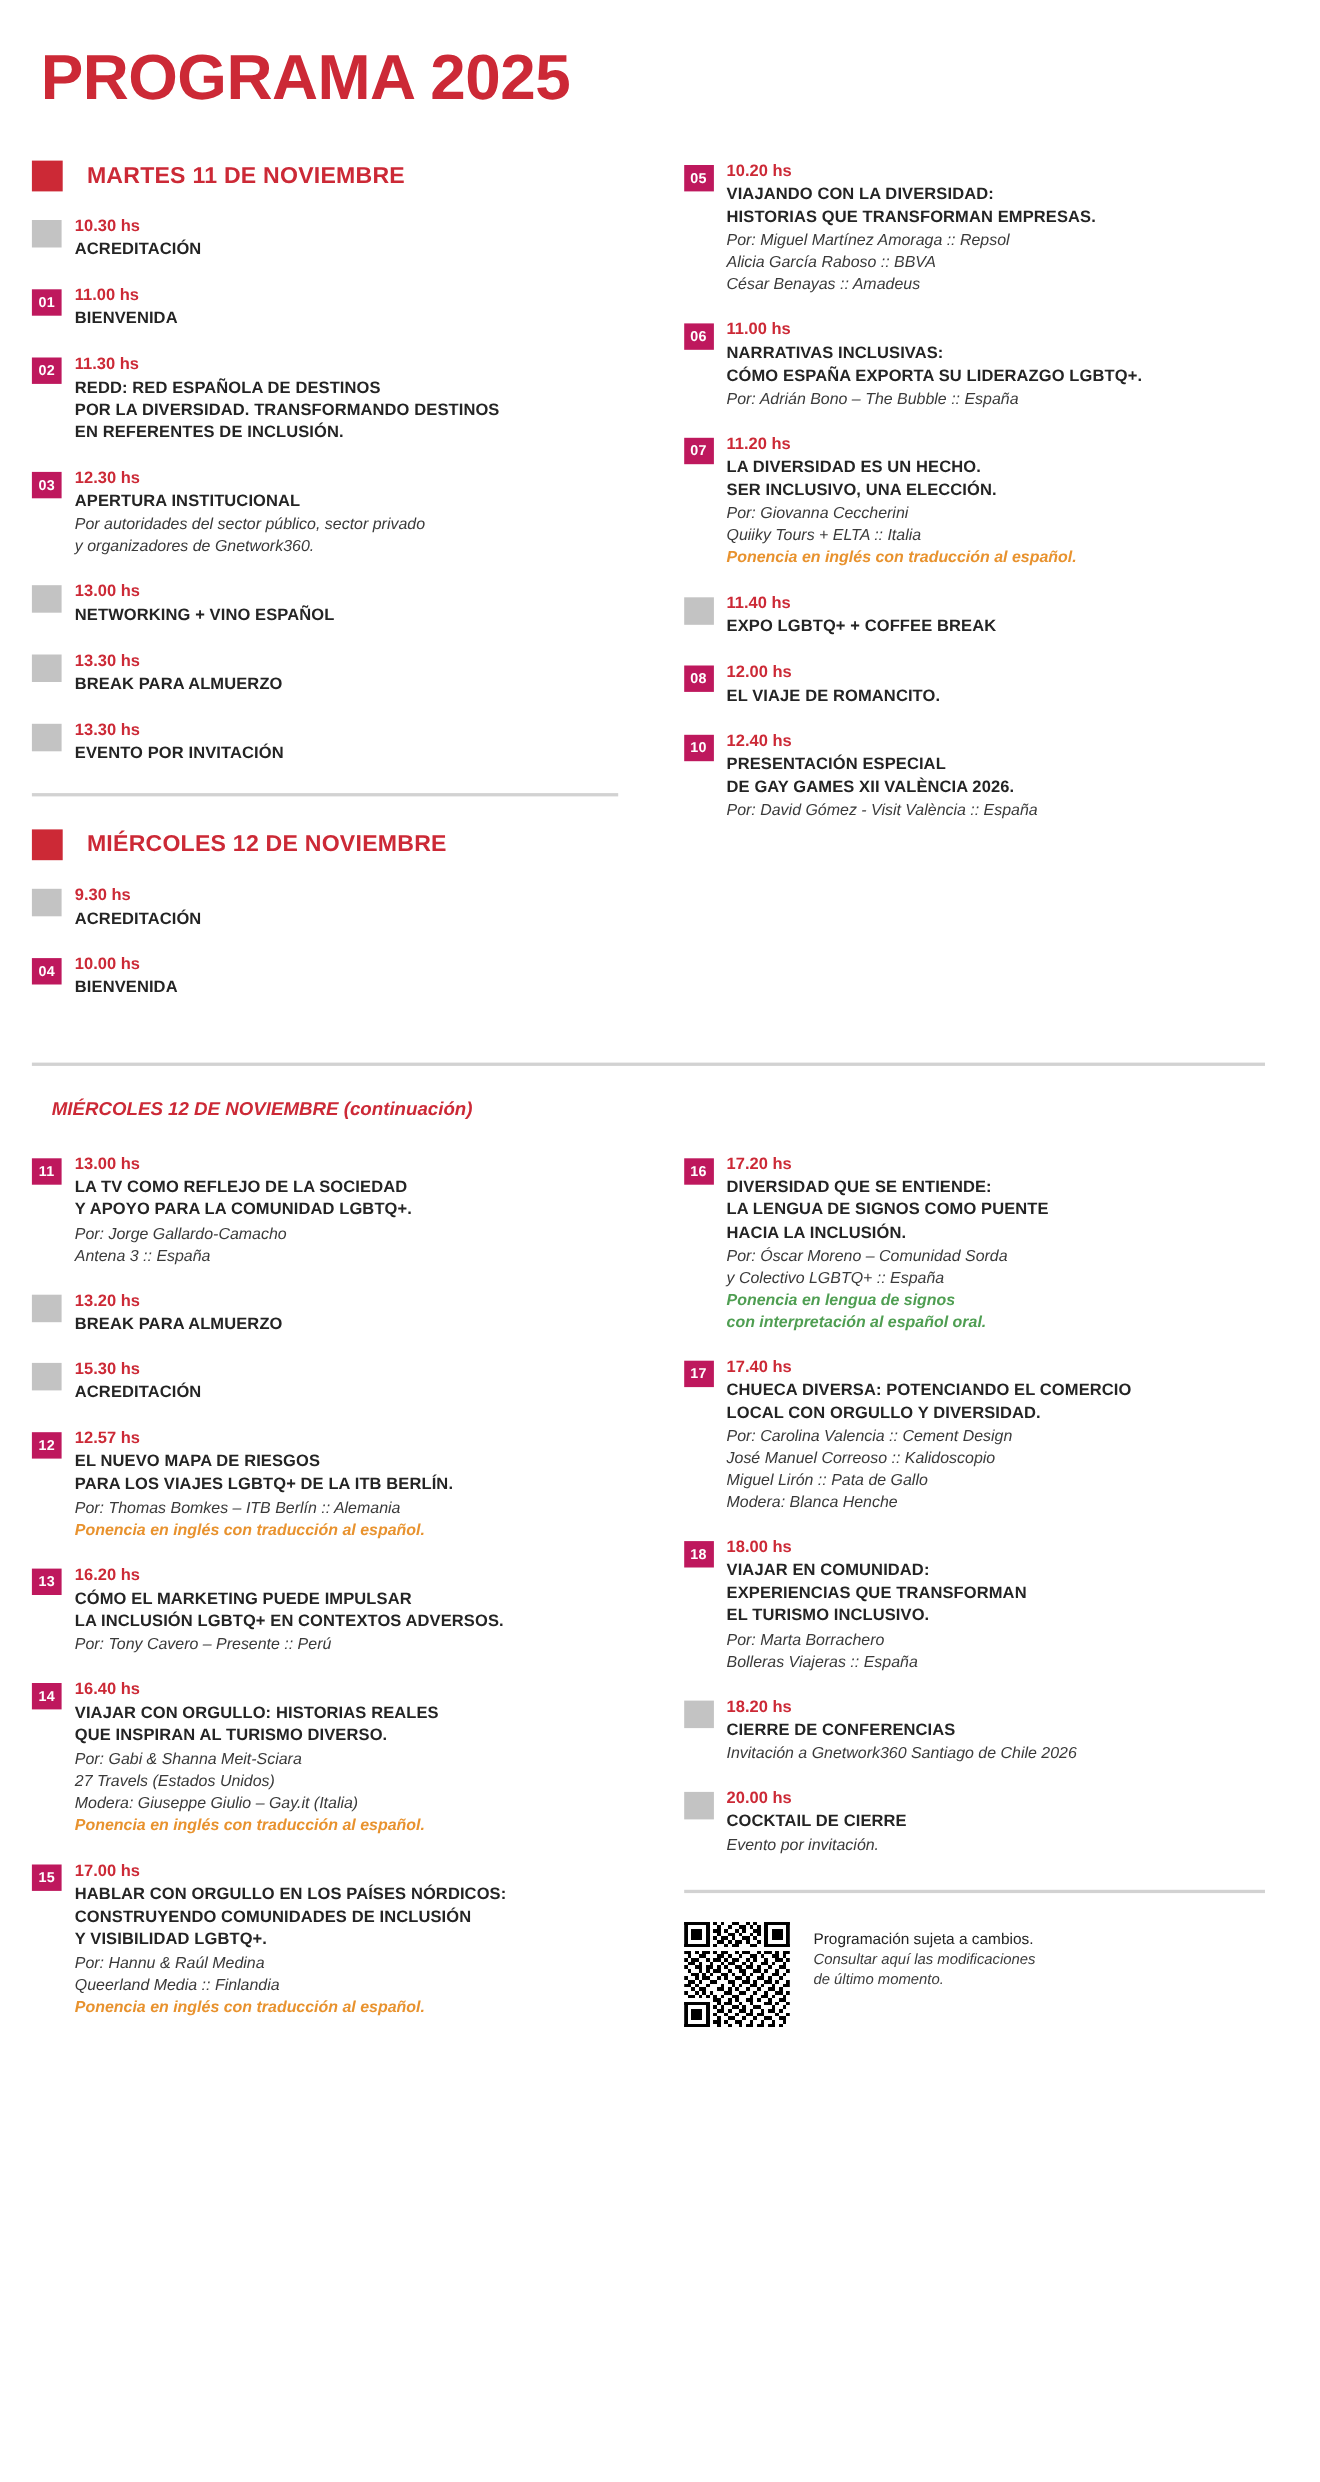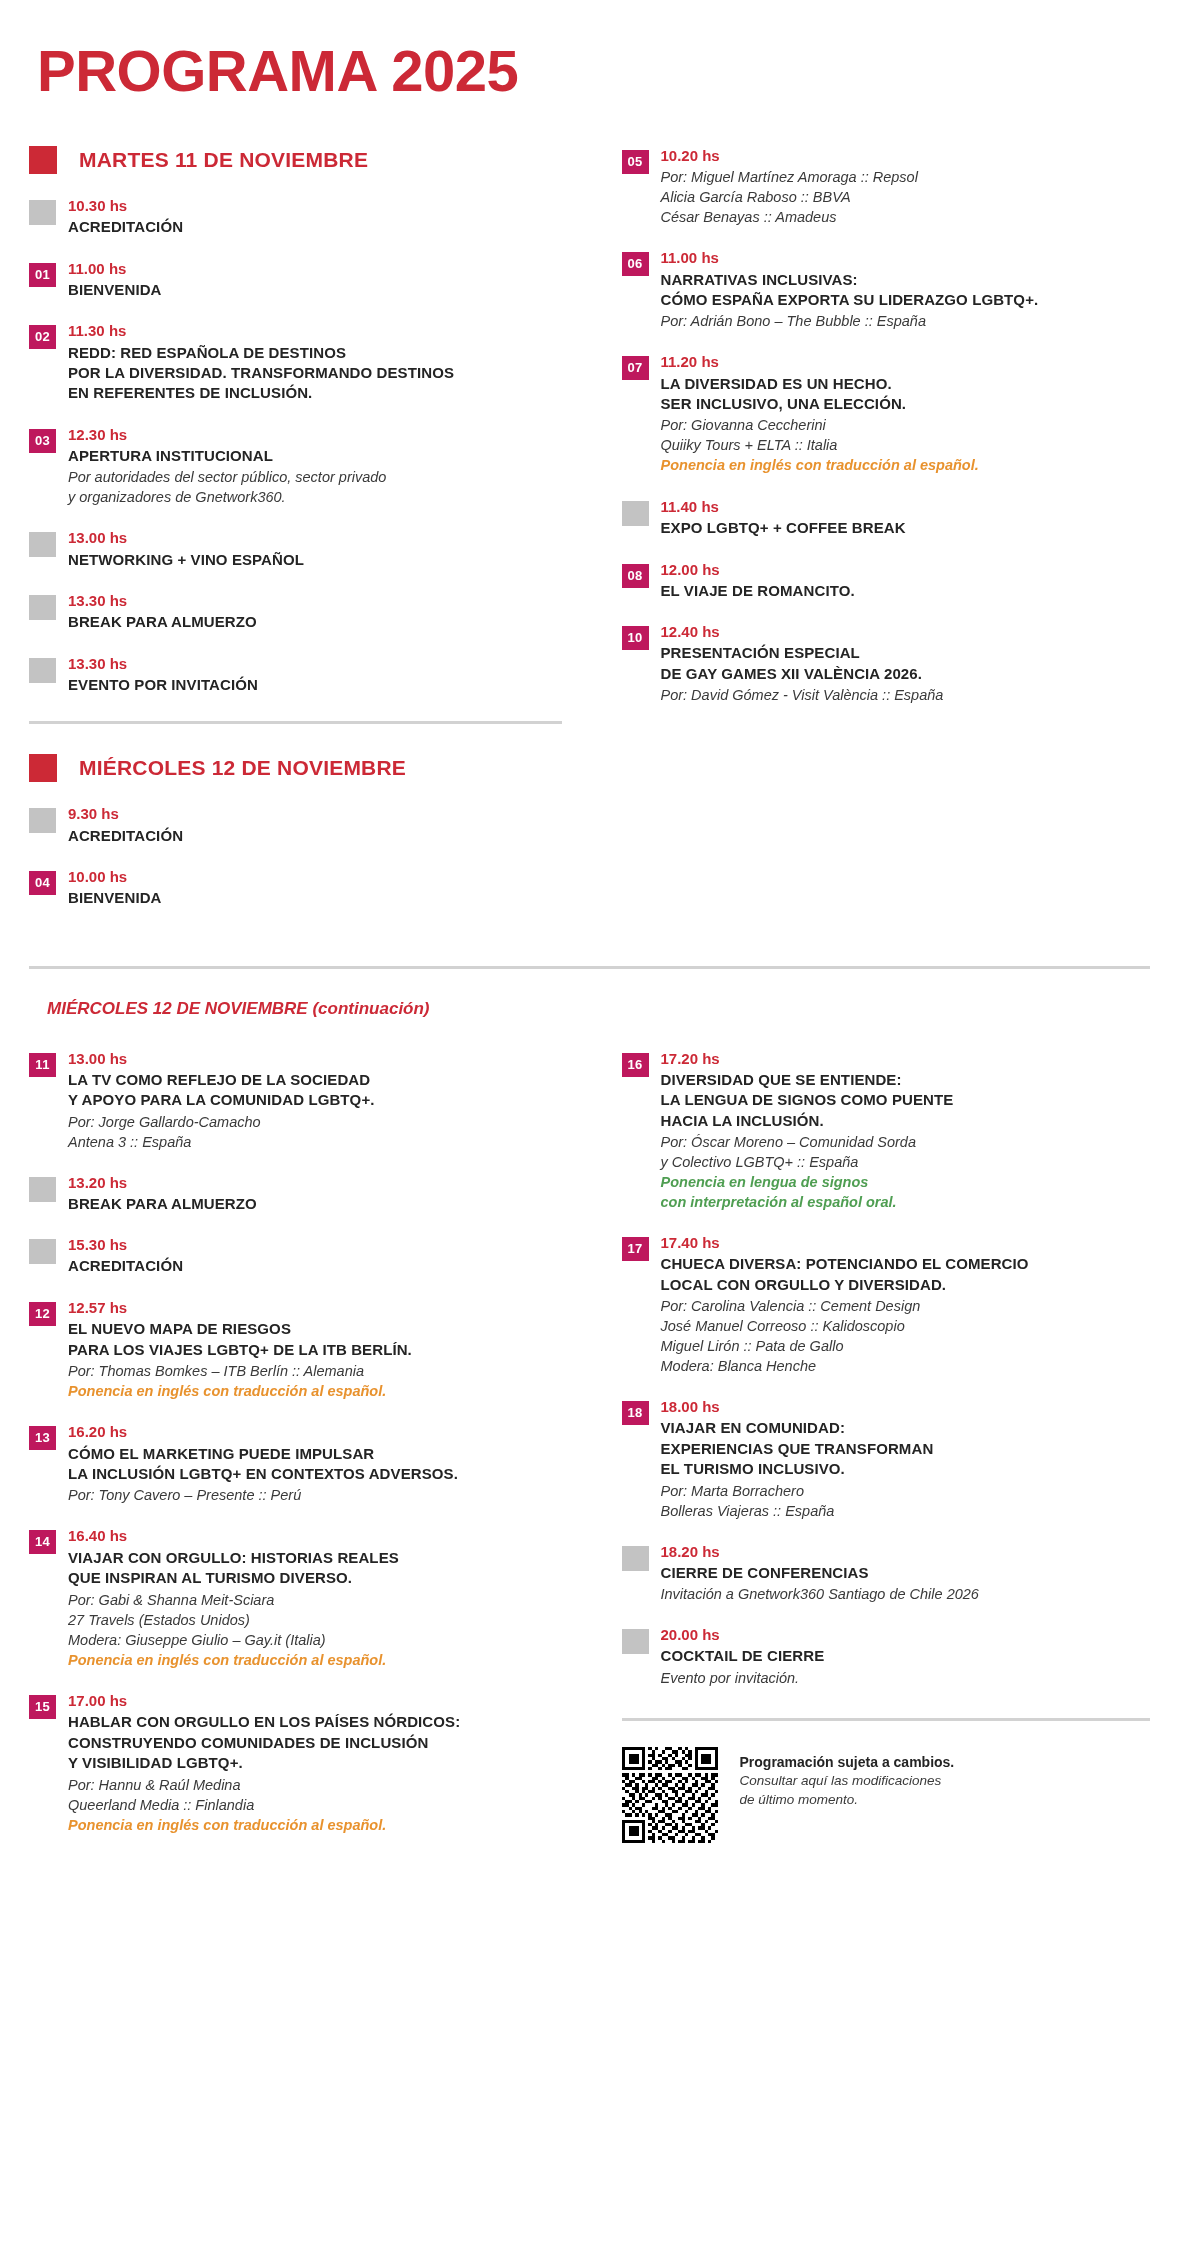--- a/index.html
+++ b/index.html
@@ -165,21 +165,21 @@
   }
   .qr {
     width: 96px;
     height: 96px;
     flex: 0 0 auto;
     background: #ffffff;
   }
   .footer-text { padding-top: 6px; }
   .footer-strong {
     font-size: 14px;
-    font-weight: bold;
+    font-weight: normal;
     color: #242424;
     line-height: 1.4;
   }
   .footer-note {
     font-size: 13.5px;
     font-style: italic;
     color: #3a3a3a;
     line-height: 1.4;
     white-space: pre-line;
   }
@@ -281,20 +281,22 @@
         </div>
 
     </div>
 
     <div class="col col-right">
       <div id="day2r-list">
           <div class="item">
             <div class="badge">05</div>
             <div class="item-body">
               <div class="time">10.20 hs</div>
+              <div class="title">VIAJANDO CON LA DIVERSIDAD:
+HISTORIAS QUE TRANSFORMAN EMPRESAS.</div>
               <div class="speaker">Por: Miguel Martínez Amoraga :: Repsol
 Alicia García Raboso :: BBVA
 César Benayas :: Amadeus</div>
             </div>
           </div>
           <div class="item">
             <div class="badge">06</div>
             <div class="item-body">
               <div class="time">11.00 hs</div>
               <div class="title">NARRATIVAS INCLUSIVAS:

